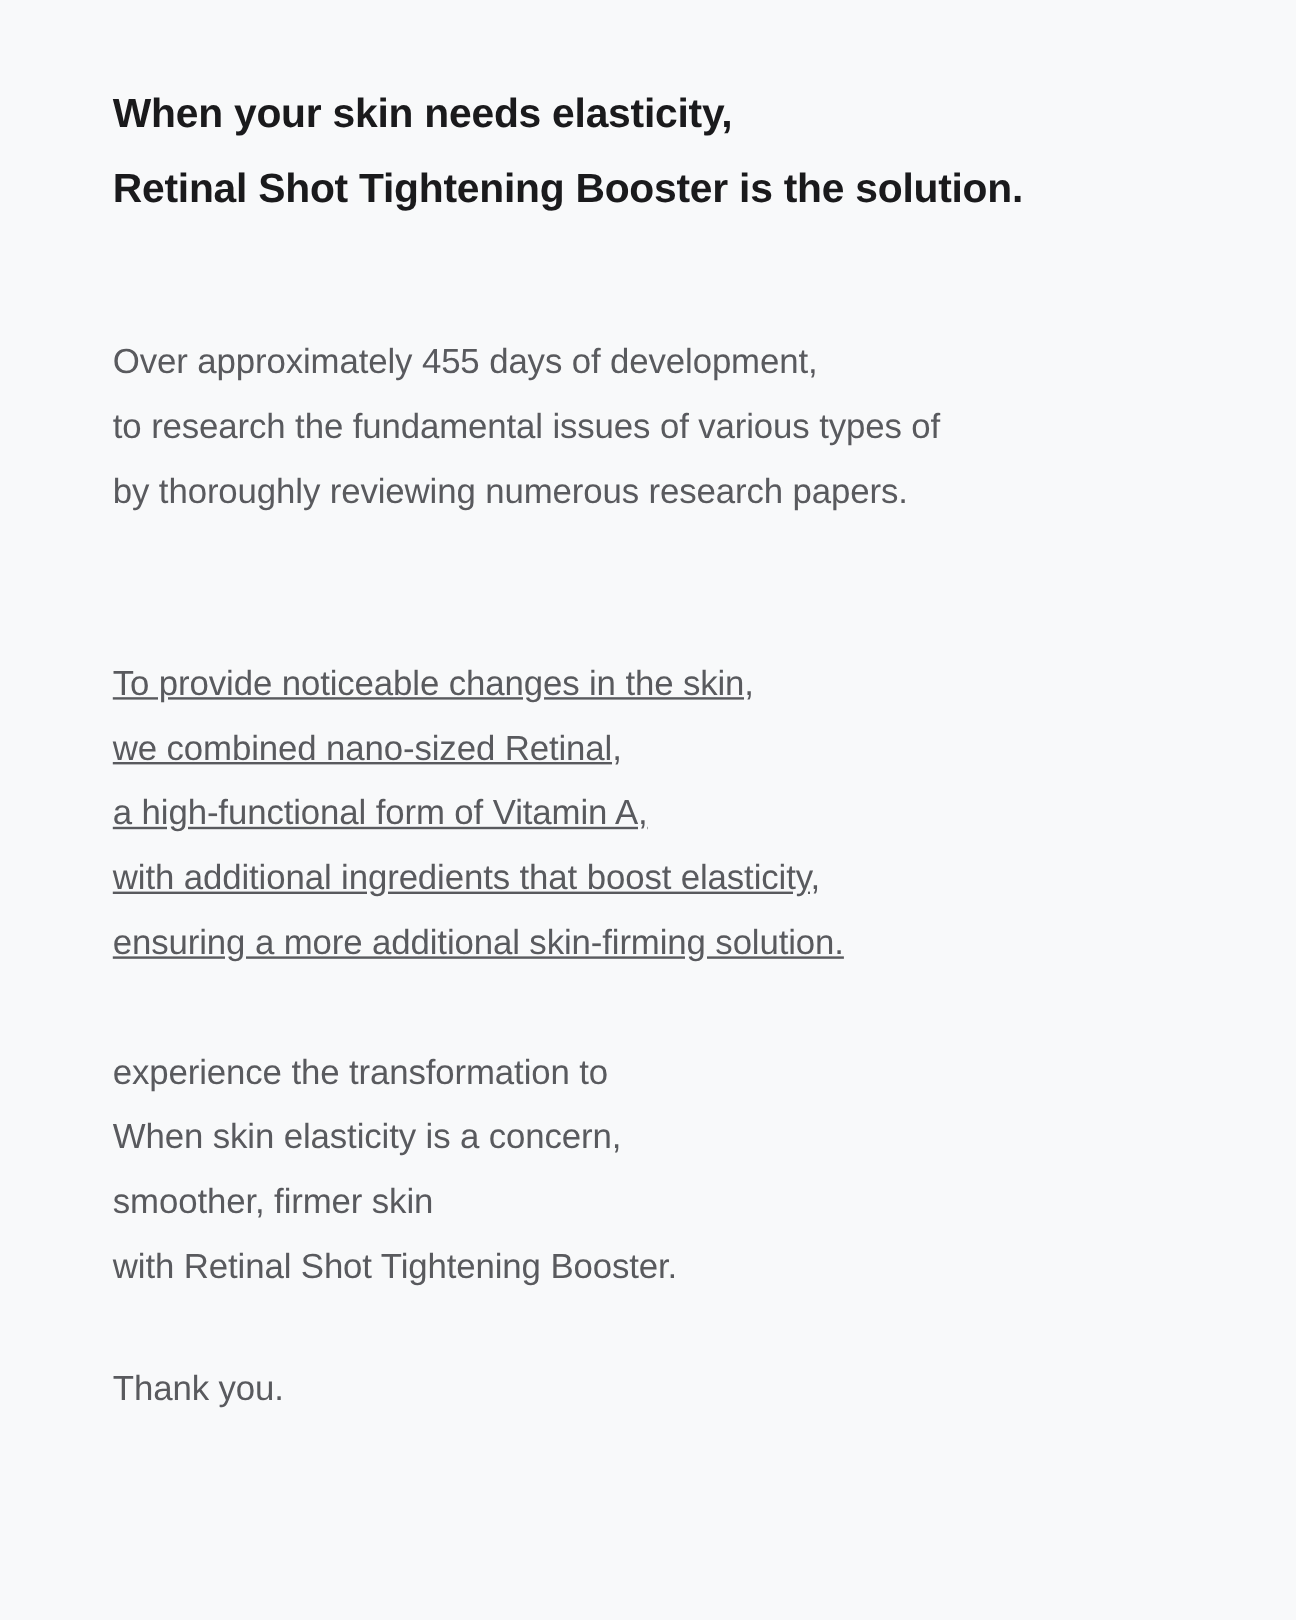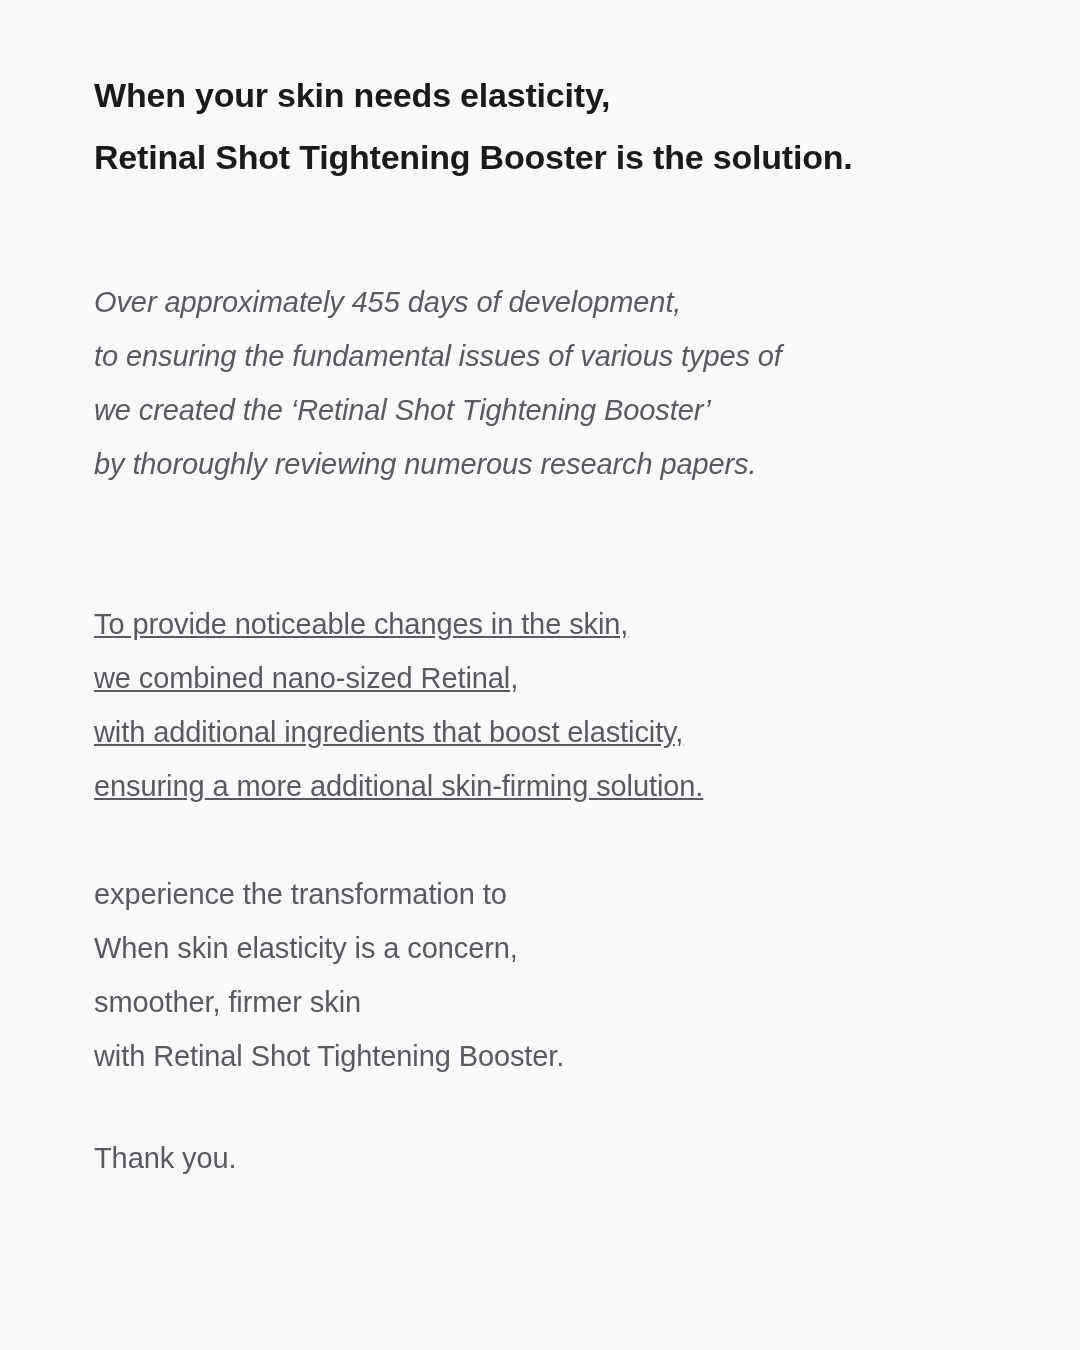--- a/index.html
+++ b/index.html
@@ -31,44 +31,44 @@
   .heading-line { display: block; }
   .para {
     margin: 0;
     font-size: 29px;
     line-height: 54px;
     font-weight: 400;
     letter-spacing: -0.1px;
     color: #595a5e;
   }
   .body-line { display: block; }
-  .para-development { margin-bottom: 106px; font-style: italic; }
+  .para-development { margin-bottom: 106px; }
   .para-formula    { margin-bottom: 54px; text-decoration: underline; }
   .para-promise    { margin-bottom: 48px; }
 </style>
 </head>
 <body>
 
 <main>
 
   <h1>
     <span class="heading-line">When your skin needs elasticity,</span>
     <span class="heading-line">Retinal Shot Tightening Booster is the solution.</span>
   </h1>
 
   <p class="para para-development">
     <span class="body-line">Over approximately 455 days of development,</span>
-    <span class="body-line">to ensuring the fundamental issues of various types of</span>
-    <span class="body-line">we created the ‘Retinal Shot Tightening Booster’</span>
+    <span class="body-line">to research the fundamental issues of various types of</span>
     <span class="body-line">by thoroughly reviewing numerous research papers.</span>
   </p>
 
   <p class="para para-formula">
     <span class="body-line">To provide noticeable changes in the skin,</span>
     <span class="body-line">we combined nano-sized Retinal,</span>
+    <span class="body-line">a high-functional form of Vitamin A,</span>
     <span class="body-line">with additional ingredients that boost elasticity,</span>
     <span class="body-line">ensuring a more additional skin-firming solution.</span>
   </p>
 
   <p class="para para-promise">
     <span class="body-line">experience the transformation to</span>
     <span class="body-line">When skin elasticity is a concern,</span>
     <span class="body-line">smoother, firmer skin</span>
     <span class="body-line">with Retinal Shot Tightening Booster.</span>
   </p>

